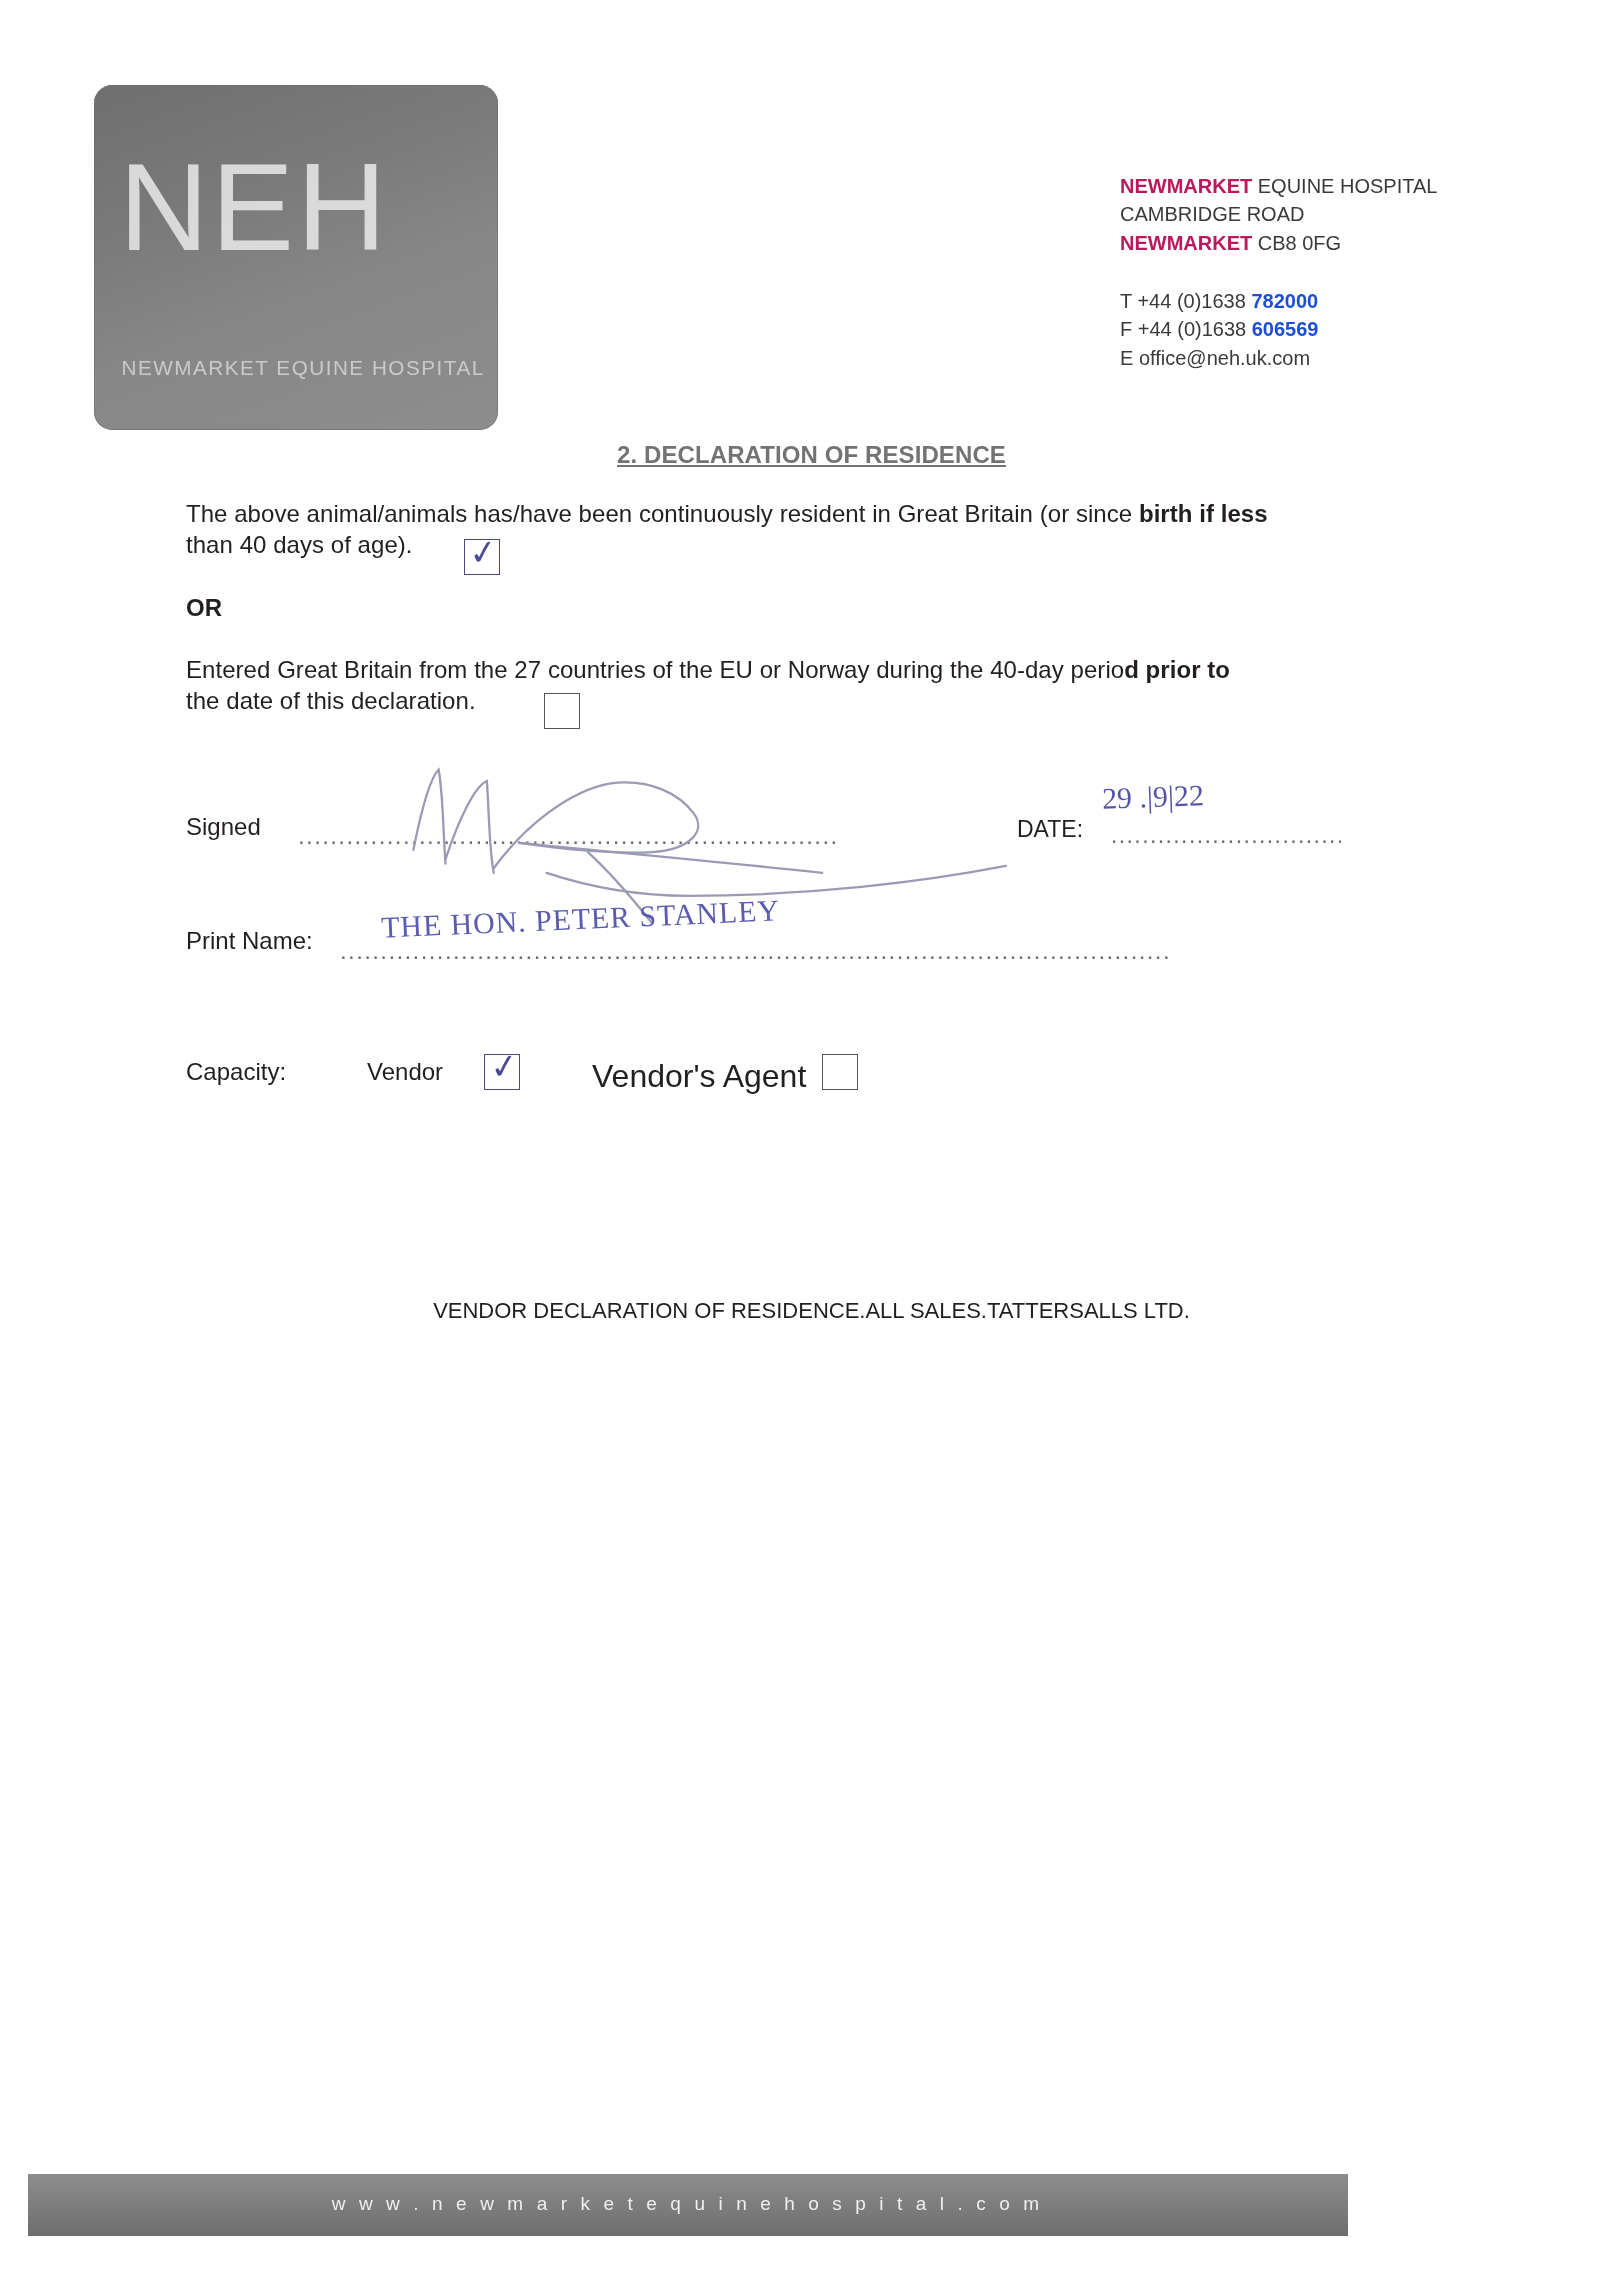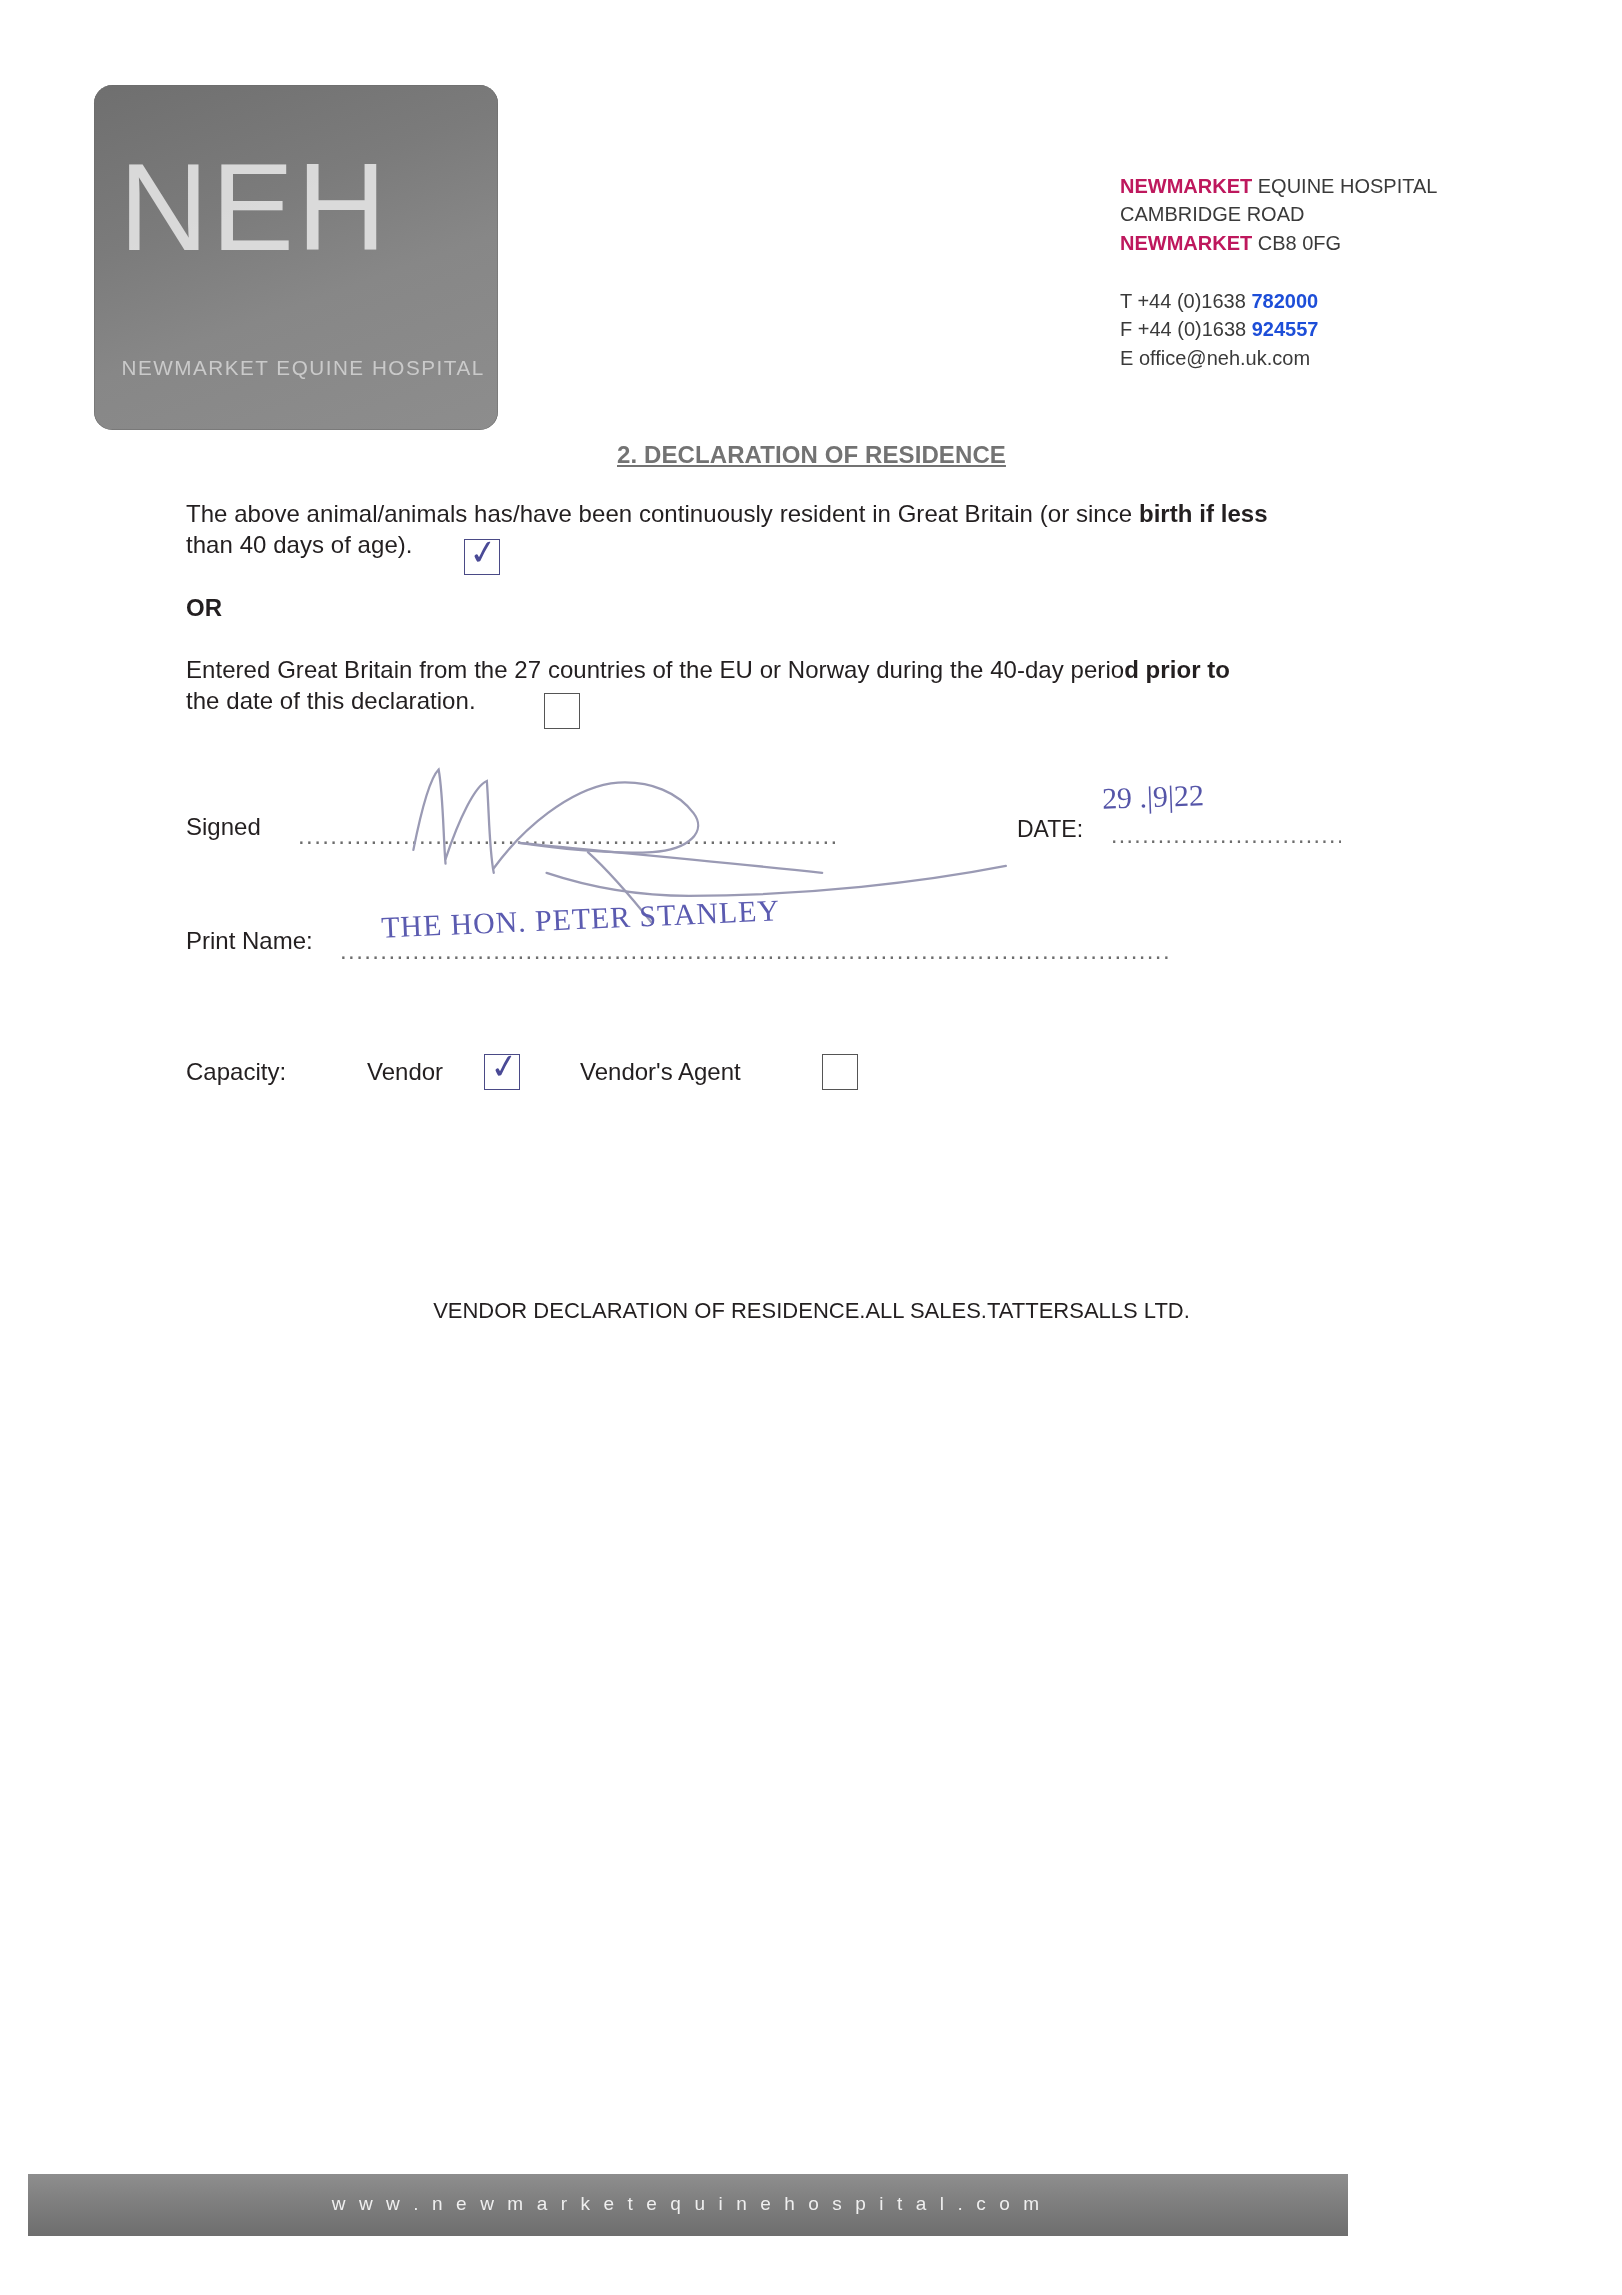--- a/index.html
+++ b/index.html
@@ -194,21 +194,21 @@
     letter-spacing: 0.9px;
     color: #5b5bb0;
     transform: rotate(-2.5deg);
     white-space: nowrap;
   }
 
   #capacity-label { position: absolute; left: 186px; top: 1058px; font-size: 24px; }
   #vendor-label   { position: absolute; left: 367px; top: 1058px; font-size: 24px; }
   #cb3 { left: 484px; top: 1054px; }
   #tick3 { left: 490px; top: 1050px; }
-  #vendors-agent-label { position: absolute; left: 580px; top: 1058px; font-size: 24px; }
+  #vendors-agent-label { position: absolute; left: 592px; top: 1058px; font-size: 32px; }
   #cb4 { left: 822px; top: 1054px; border-color: #555; }
 
   
   #footer-text {
     position: absolute;
     left: 0;
     top: 1295px;
     width: 1623px;
     text-align: center;
     font-size: 22px;
@@ -245,21 +245,21 @@
 </div>
 
 <div id="address-block">
   <div class="line"><span class="b">NEWMARKET</span><span> EQUINE HOSPITAL</span></div>
   <div class="line">CAMBRIDGE ROAD</div>
   <div class="line"><span class="b">NEWMARKET</span><span> CB8 0FG</span></div>
 </div>
 
 <div id="contact-block">
   <div class="line"><span>T +44 (0)1638 </span><span class="num">782000</span></div>
-  <div class="line"><span>F +44 (0)1638 </span><span class="num">924557</span></div>
+  <div class="line"><span>F +44 (0)1638 </span><span class="num">606569</span></div>
   <div class="line"><span>E </span><span>office@neh.uk.com</span></div>
 </div>
 
 <div id="section-title">2. DECLARATION OF RESIDENCE</div>
 
 <div class="para" id="p1">
   <span>The above animal/animals has/have been continuously resident in Great Britain (or since </span><b>birth if less</b><br>
   <span>than 40 days of age).</span>
 </div>
 

